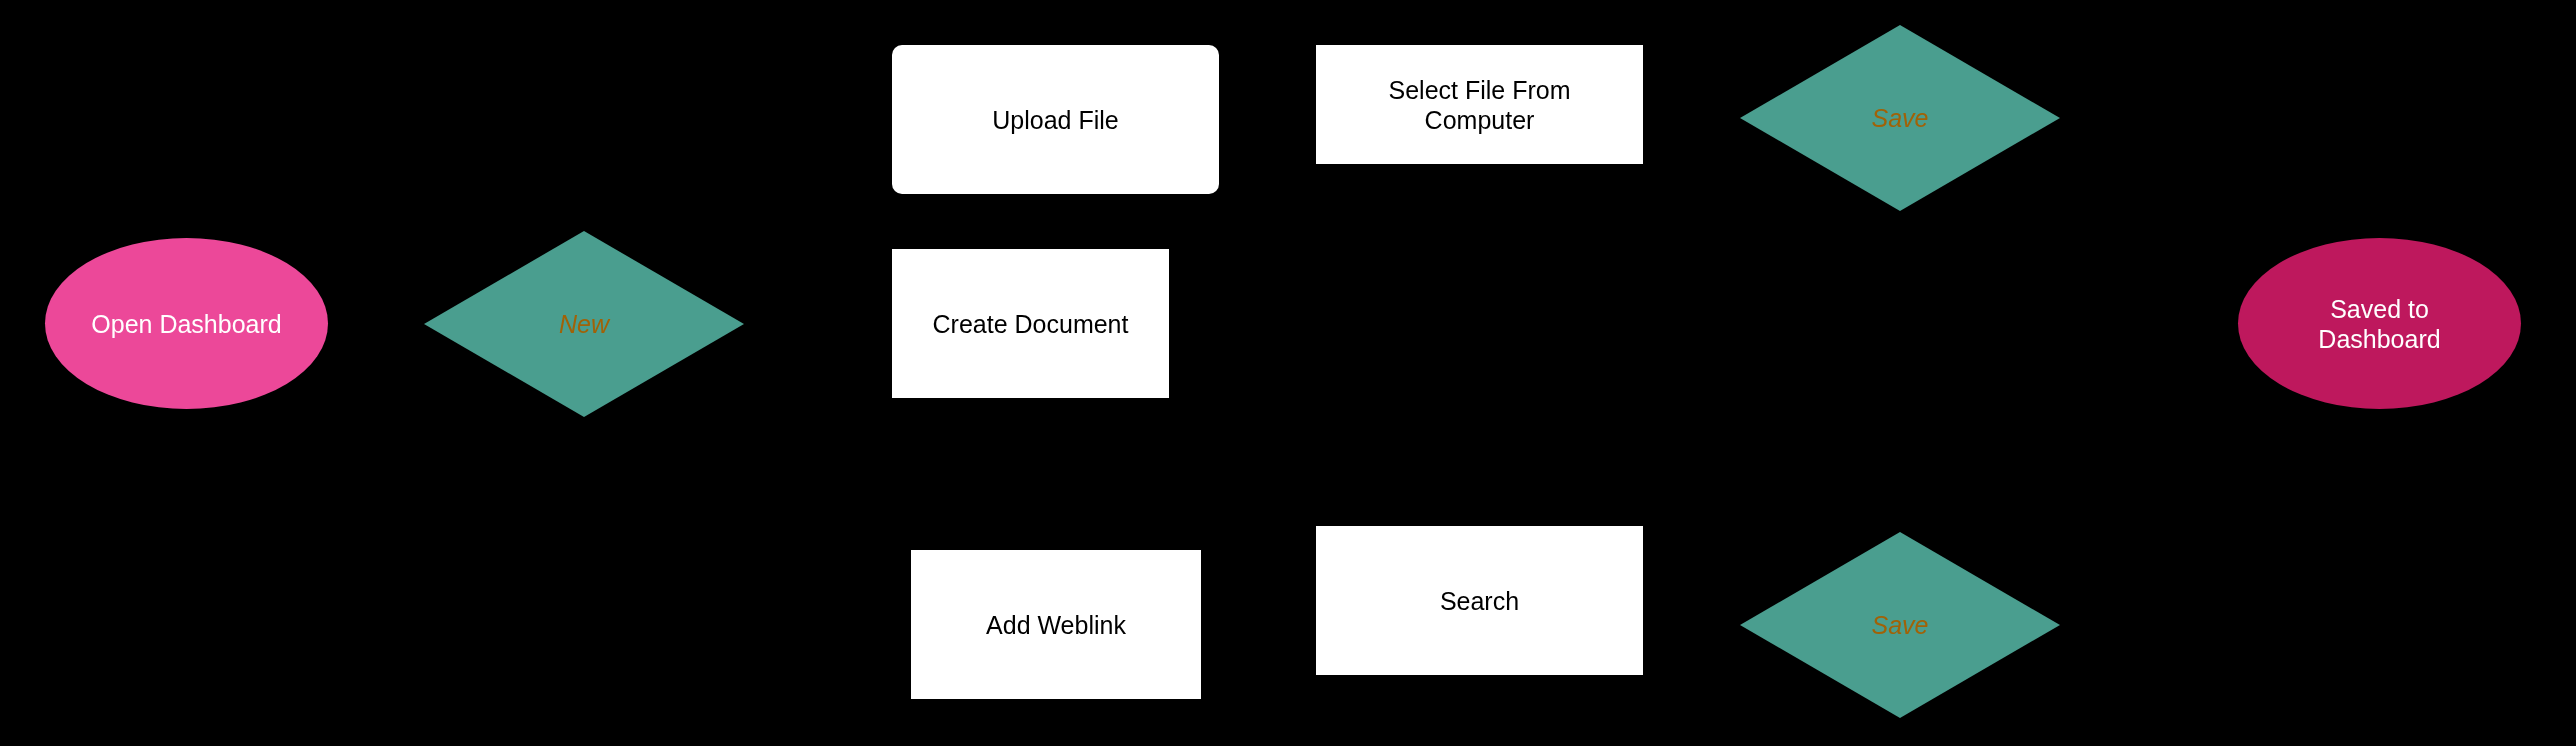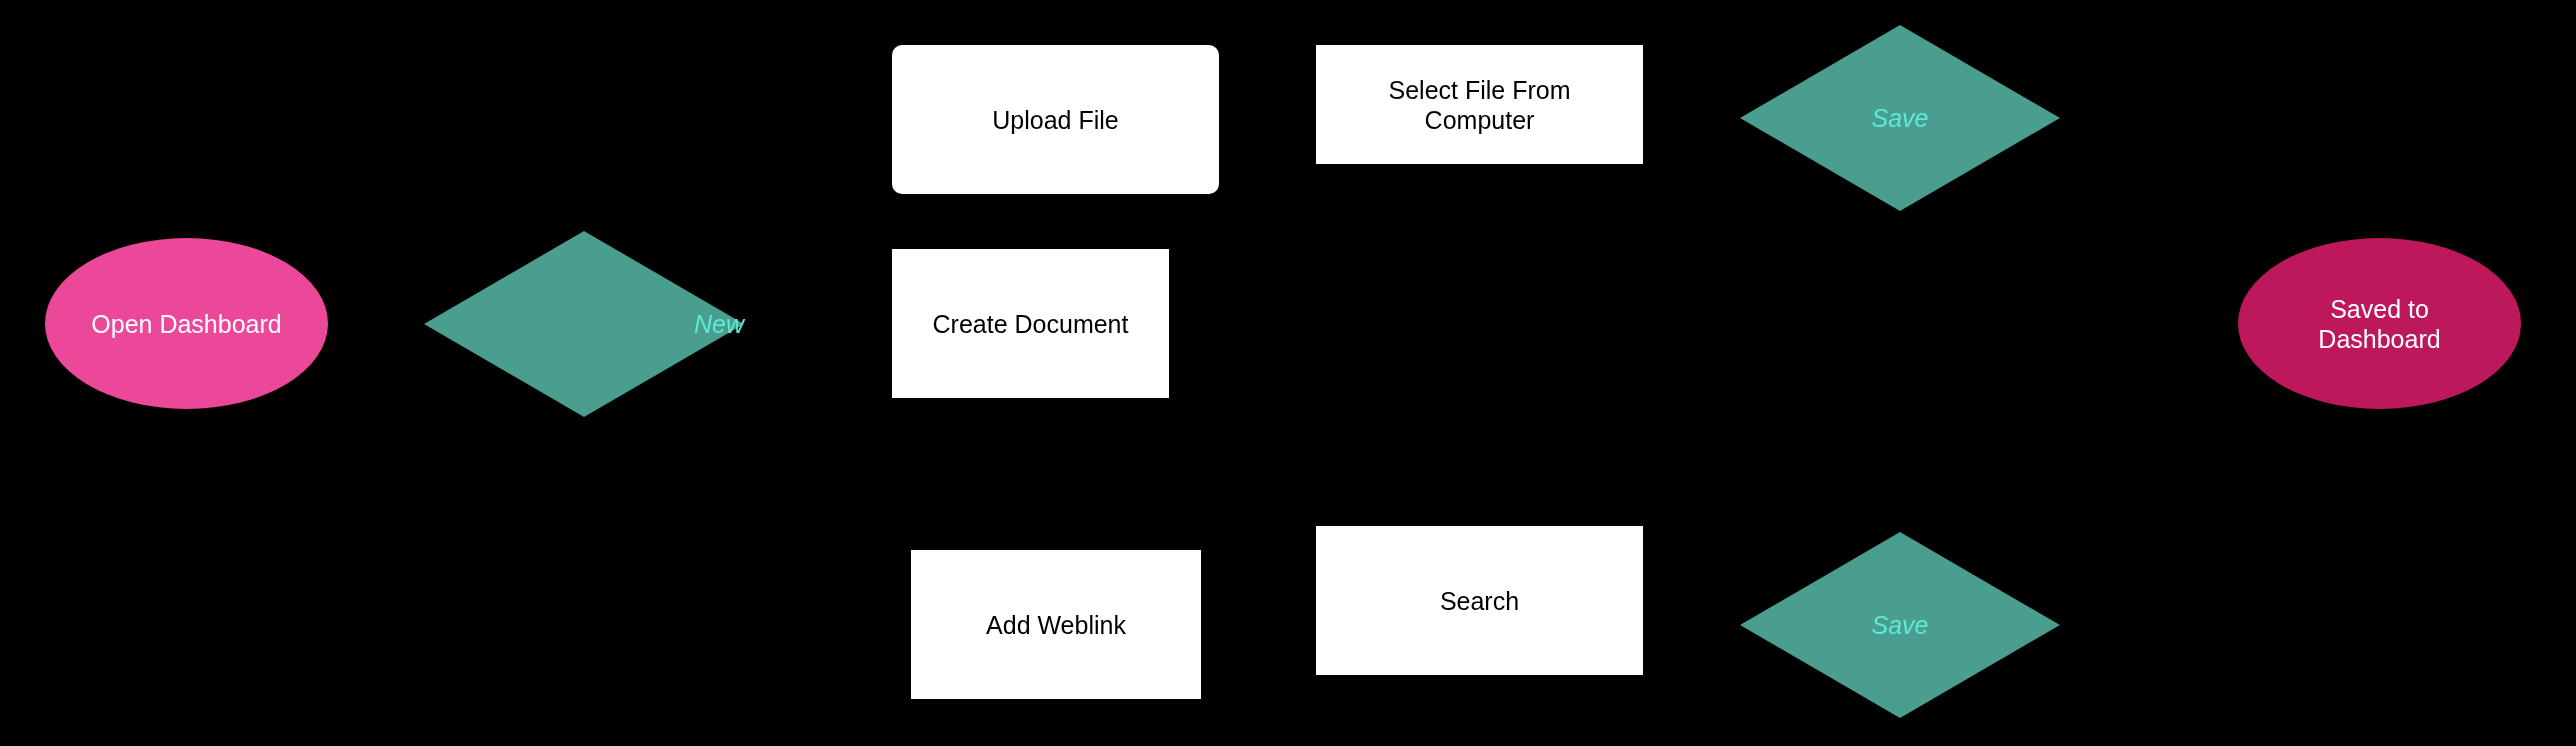--- a/index.html
+++ b/index.html
@@ -22,42 +22,42 @@
     line-height: 1.2;
   }
   .ellipse {
     border-radius: 50%;
     color: #fff;
   }
   .rect {
     background: #fff;
   }
   .diamond {
-    color: #5eead4;
+    color: #a16207;
     font-style: italic;
   }
   .diamond svg {
     position: absolute;
     top: 0; left: 0;
     width: 100%; height: 100%;
     z-index: 0;
   }
   .diamond span {
     position: relative;
     z-index: 1;
   }
 </style>
 </head>
 <body>
 
 <div class="node ellipse" style="left:45px; top:238px; width:283px; height:171px; background:#ec4899;">
   <span>Open Dashboard</span>
 </div>
 
-<div class="node diamond" style="left:424px; top:231px; width:320px; height:186px;justify-content:flex-end;">
+<div class="node diamond" style="left:424px; top:231px; width:320px; height:186px;">
   <svg viewBox="0 0 100 100" preserveAspectRatio="none">
     <polygon points="50,0 100,50 50,100 0,50" fill="#4a9e8f"></polygon>
   </svg>
   <span>New</span>
 </div>
 
 <div class="node rect" style="left:892px; top:45px; width:327px; height:149px;border-radius:10px;">
   <span>Upload File</span>
 </div>
 

